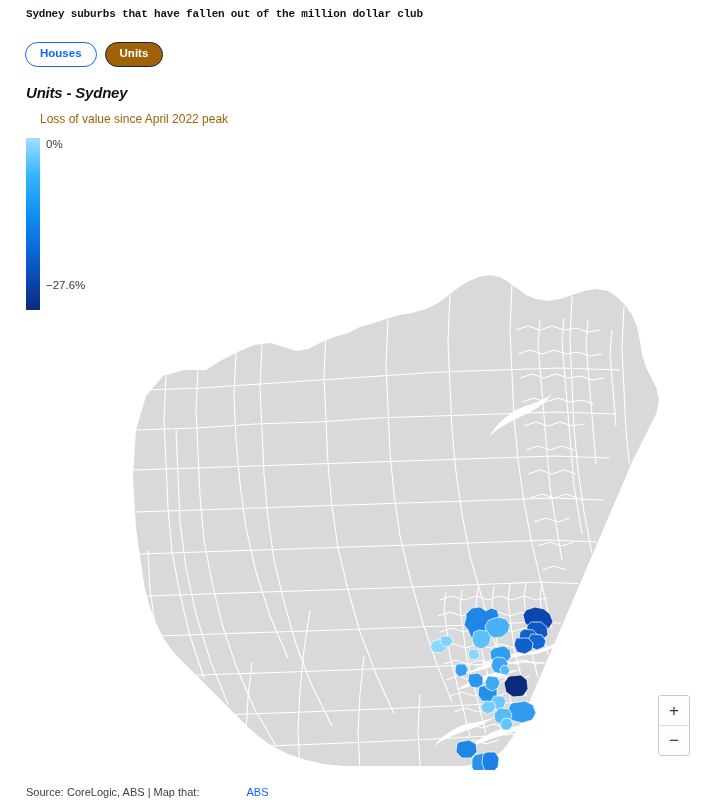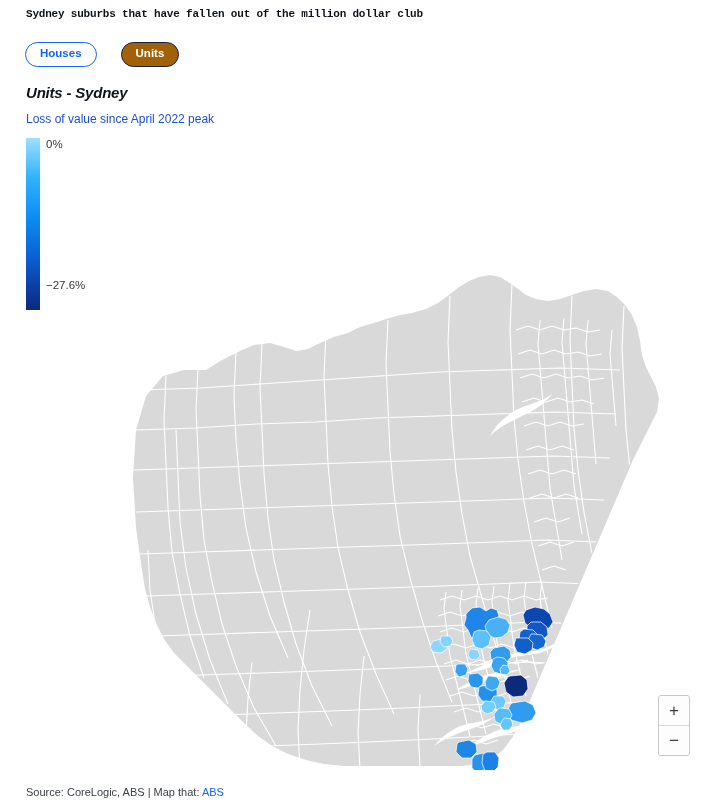--- a/index.html
+++ b/index.html
@@ -27,21 +27,21 @@
     color: #0f1419;
     white-space: nowrap;
     font-family: Liberation Mono, monospace;
   }
 
   #toggle-group {
     position: absolute;
     left: 25px;
     top: 42px;
     display: flex;
-    gap: 24px;
+    gap: 8px;
     align-items: center;
     text-align: right;
   }
   .toggle-pill {
     font-size: 11.5px;
     font-weight: bold;
     border-radius: 999px;
     padding: 5px 14px 6px 14px;
     line-height: 1;
     cursor: pointer;
@@ -64,24 +64,24 @@
     left: 26px;
     top: 84px;
     font-size: 15px;
     font-weight: bold;
     color: #0f1419;
     letter-spacing: -0.2px;
     font-style: italic;
   }
   #map-description {
     position: absolute;
-    left: 26px;
+    left: 40px;
     top: 112px;
     font-size: 12px;
-    color: #1d4ed8;
+    color: #a16207;
   }
 
   
   #legend {
     position: absolute;
     left: 26px;
     top: 138px;
     width: 110px;
     height: 175px;
     z-index: 5;
@@ -147,20 +147,21 @@
     left: 26px;
     top: 786px;
     font-size: 11px;
     color: #3c4146;
     white-space: nowrap;
   }
   #footer-source-link {
     color: #1463ff;
     text-decoration: none;
     cursor: pointer;
+    margin-left: 44px;
   }
 </style>
 </head>
 <body>
 
 <div id="chart-title">Sydney suburbs that have fallen out of the million dollar club</div>
 
 <div id="toggle-group">
   <div class="toggle-pill inactive">Houses</div>
   <div class="toggle-pill active">Units</div>

